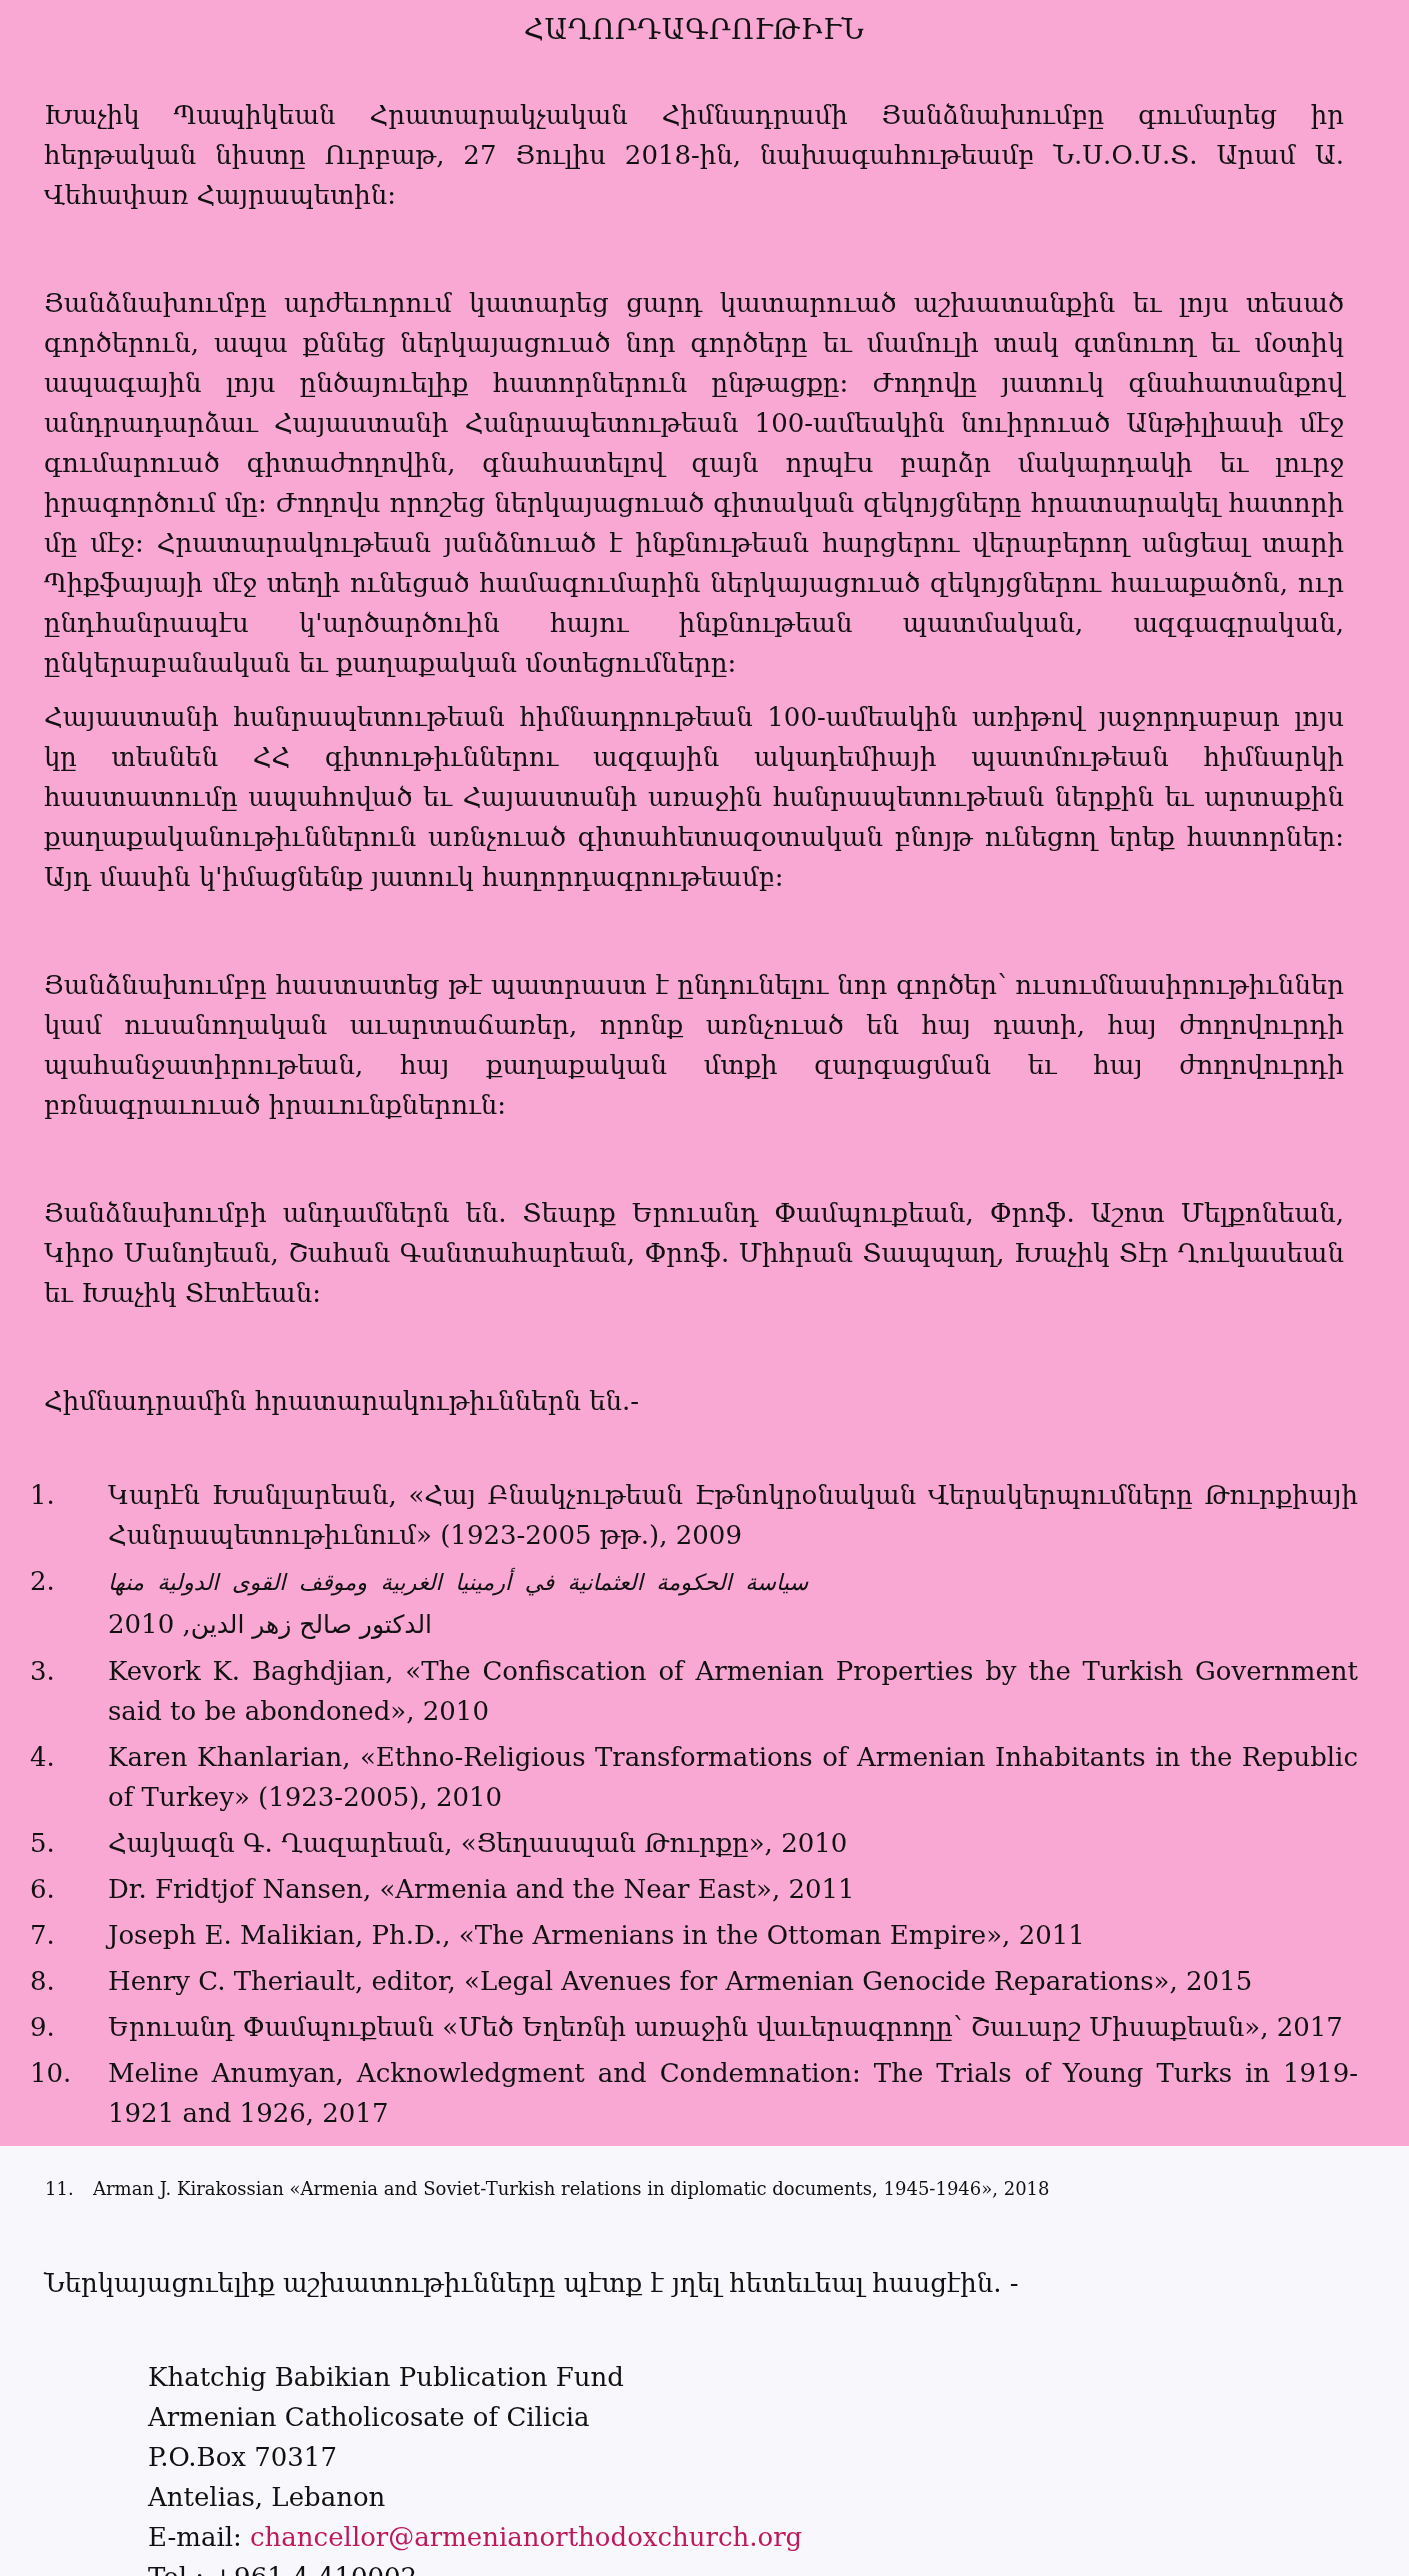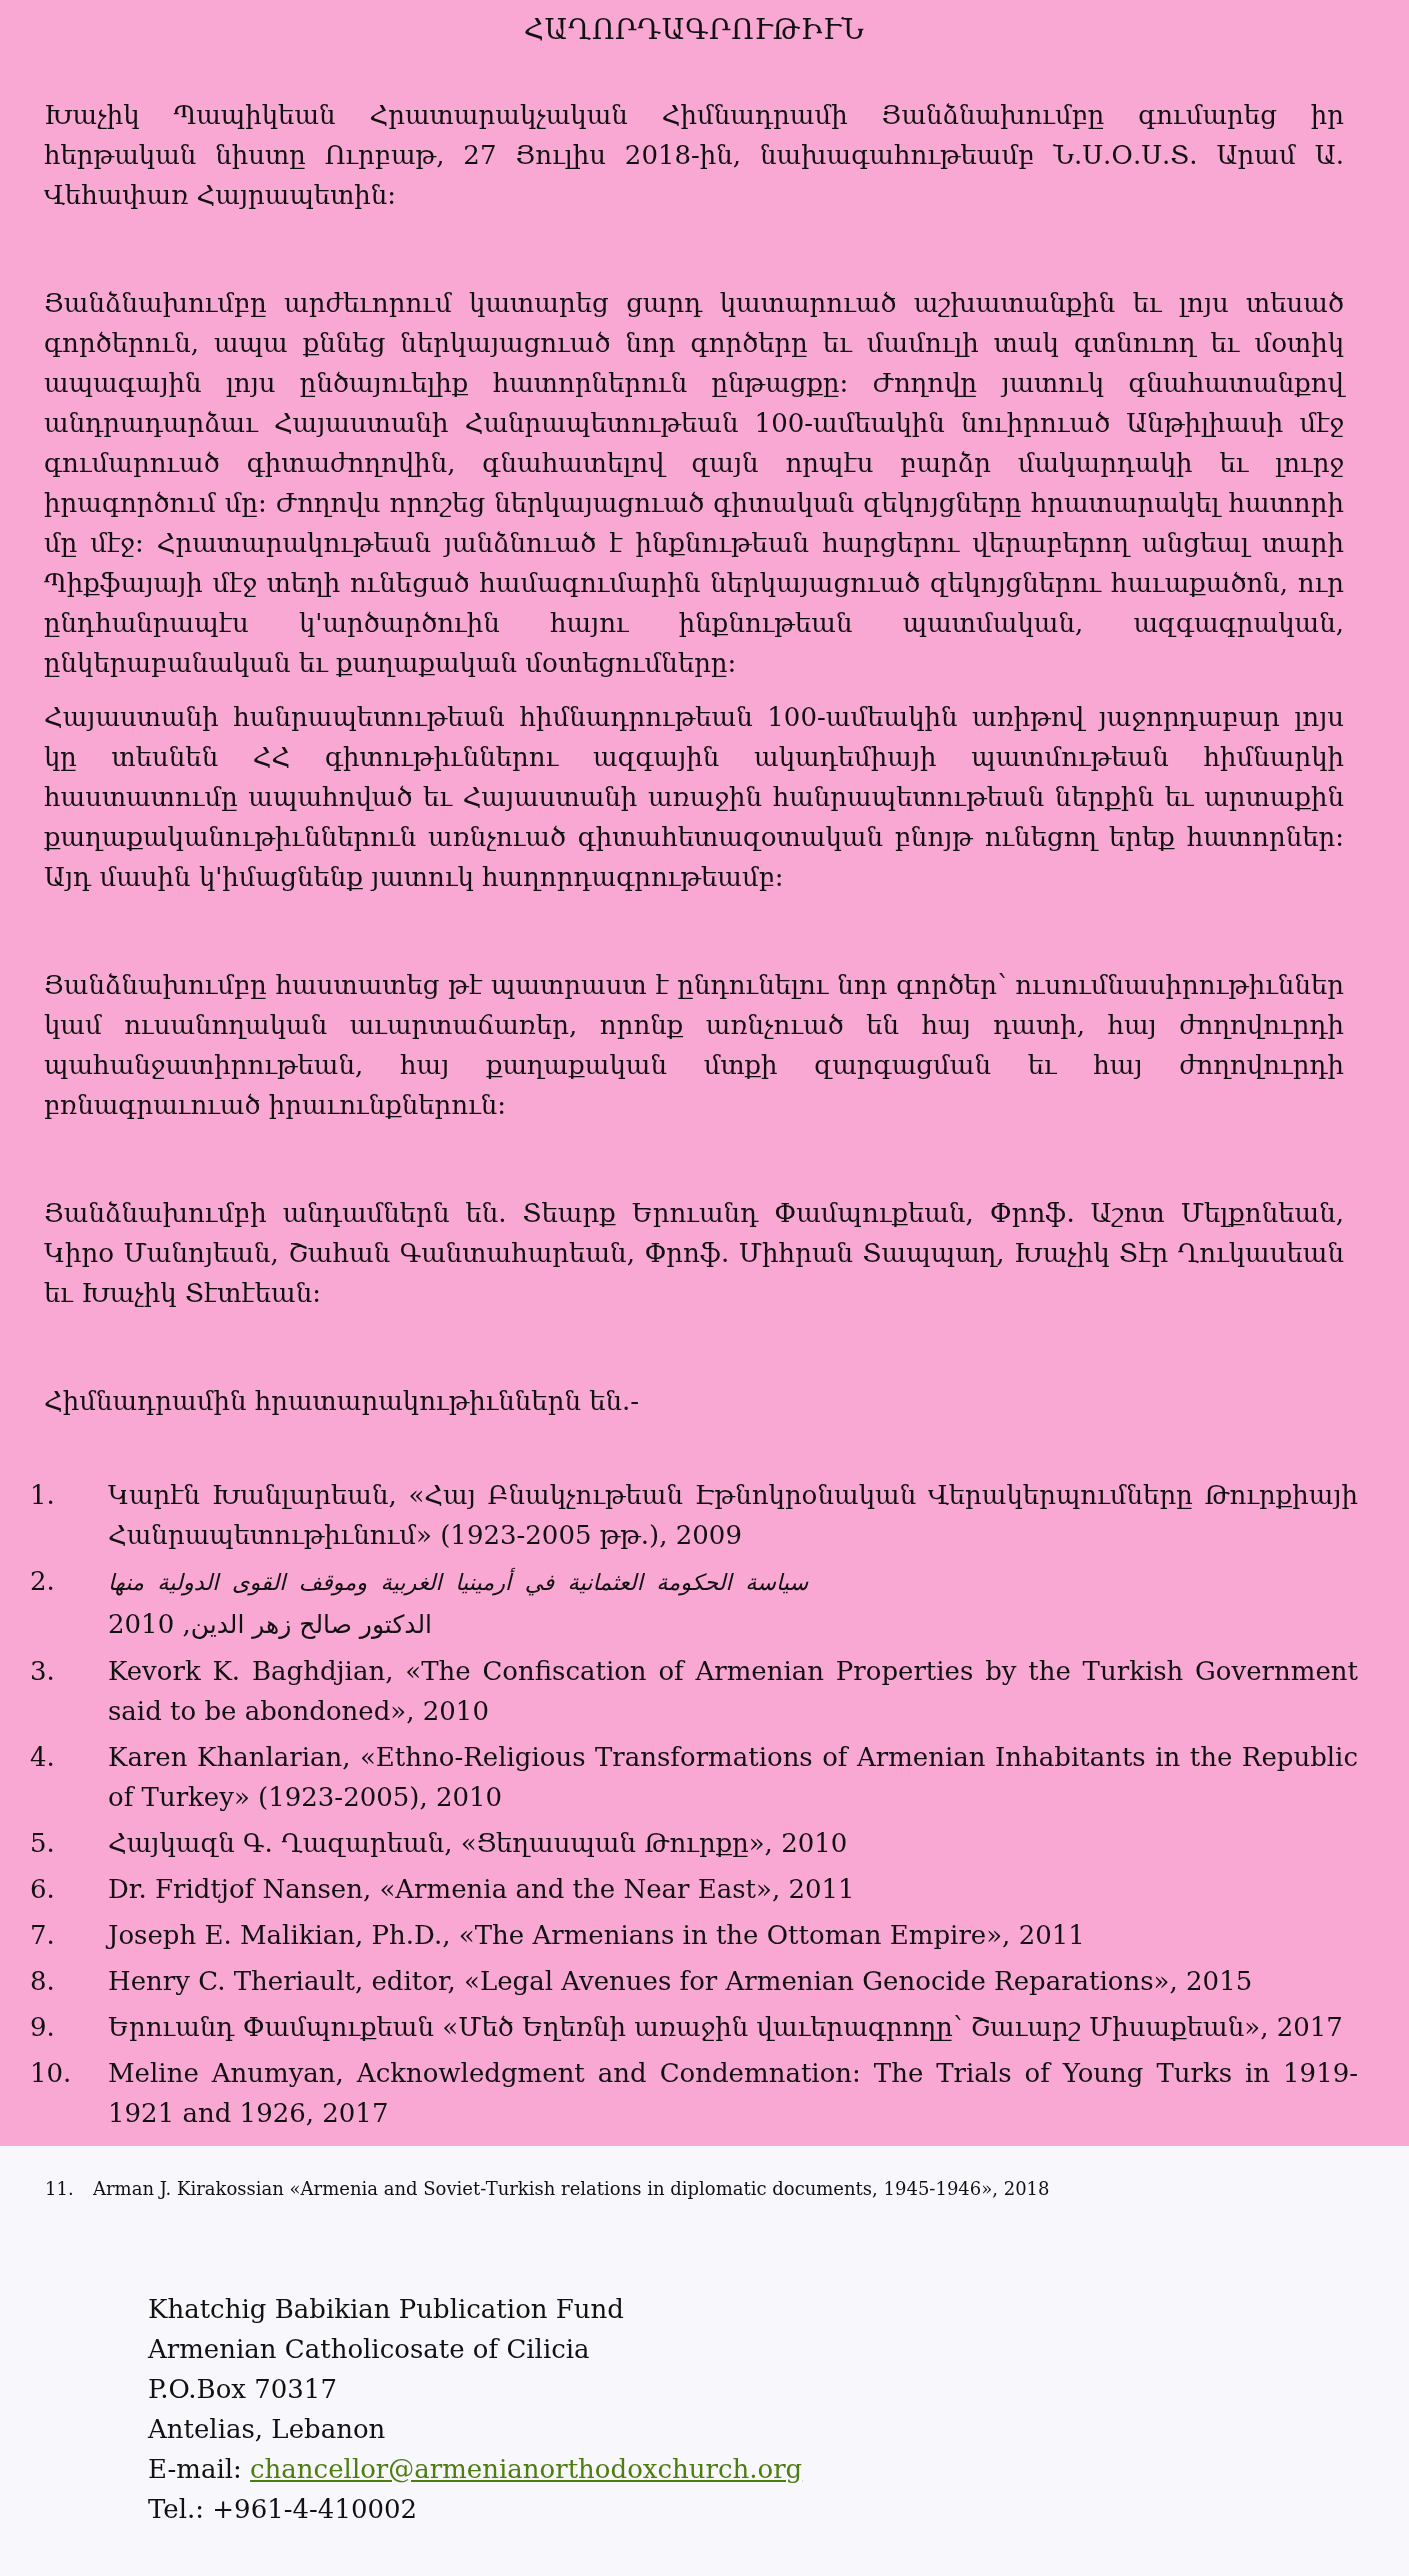--- a/index.html
+++ b/index.html
@@ -28,21 +28,21 @@
     display: flex; font-size: 26px; line-height: 40px;
     margin-bottom: 6px; text-align: justify;
   }
   ol.pubs li .num { width: 43px; flex: 0 0 43px; }
   ol.pubs li .txt { flex: 1; margin-left: 35px; }
   .arabic-title { font-style: italic; font-family: Liberation Mono, monospace; font-size: 22.4px; direction: rtl; unicode-bidi: embed; }
   .arabic-author { font-family: "DejaVu Sans", sans-serif; font-size: 25px; }
   .li11 { display: flex; font-size: 18px; line-height: 40px; margin-left: 15px; }
   .li11 .num { width: 48px; flex: 0 0 48px; }
   .address { margin-left: 118px; font-size: 26px; line-height: 40px; }
-  .address a { color: #4d7c0f; text-decoration: underline; }
+  .address a { color: #be185d; }
   .sig { font-size: 26px; line-height: 40px; margin-left: 9px; }
 </style>
 </head>
 <body>
 
 <div class="page">
   <div class="top">
     <h1>ՀԱՂՈՐԴԱԳՐՈՒԹԻՒՆ</h1>
     <div class="gap-s"></div>
     <p class="para">Խաչիկ Պապիկեան Հրատարակչական Հիմնադրամի Յանձնախումբը գումարեց իր հերթական նիստը Ուրբաթ, 27 Յուլիս 2018-ին, նախագահութեամբ Ն.Ս.Օ.Ս.Տ. Արամ Ա. Վեհափառ Հայրապետին:</p>
@@ -100,20 +100,21 @@
         </li>
     </ol>
   </div>
 
   <div class="bottom">
     <div class="li11">
         <span class="num">11.</span>
         <span class="txt">Arman J. Kirakossian «Armenia and Soviet-Turkish relations in diplomatic documents, 1945-1946», 2018</span>
       </div>
     <div class="gap"></div>
+    <p class="para">Ներկայացուելիք աշխատութիւնները պէտք է յղել հետեւեալ հասցէին. -</p>
     <div class="gap"></div>
     <div class="address">
       <div>Khatchig Babikian Publication Fund</div>
       <div>Armenian Catholicosate of Cilicia</div>
       <div>P.O.Box 70317</div>
       <div>Antelias, Lebanon</div>
       <div><span>E-mail: </span><a title="chancellor@armenianorthodoxchurch.org">chancellor@armenianorthodoxchurch.org</a></div>
       <div>Tel.: +961-4-410002</div>
     </div>
     <div class="gap"></div>

